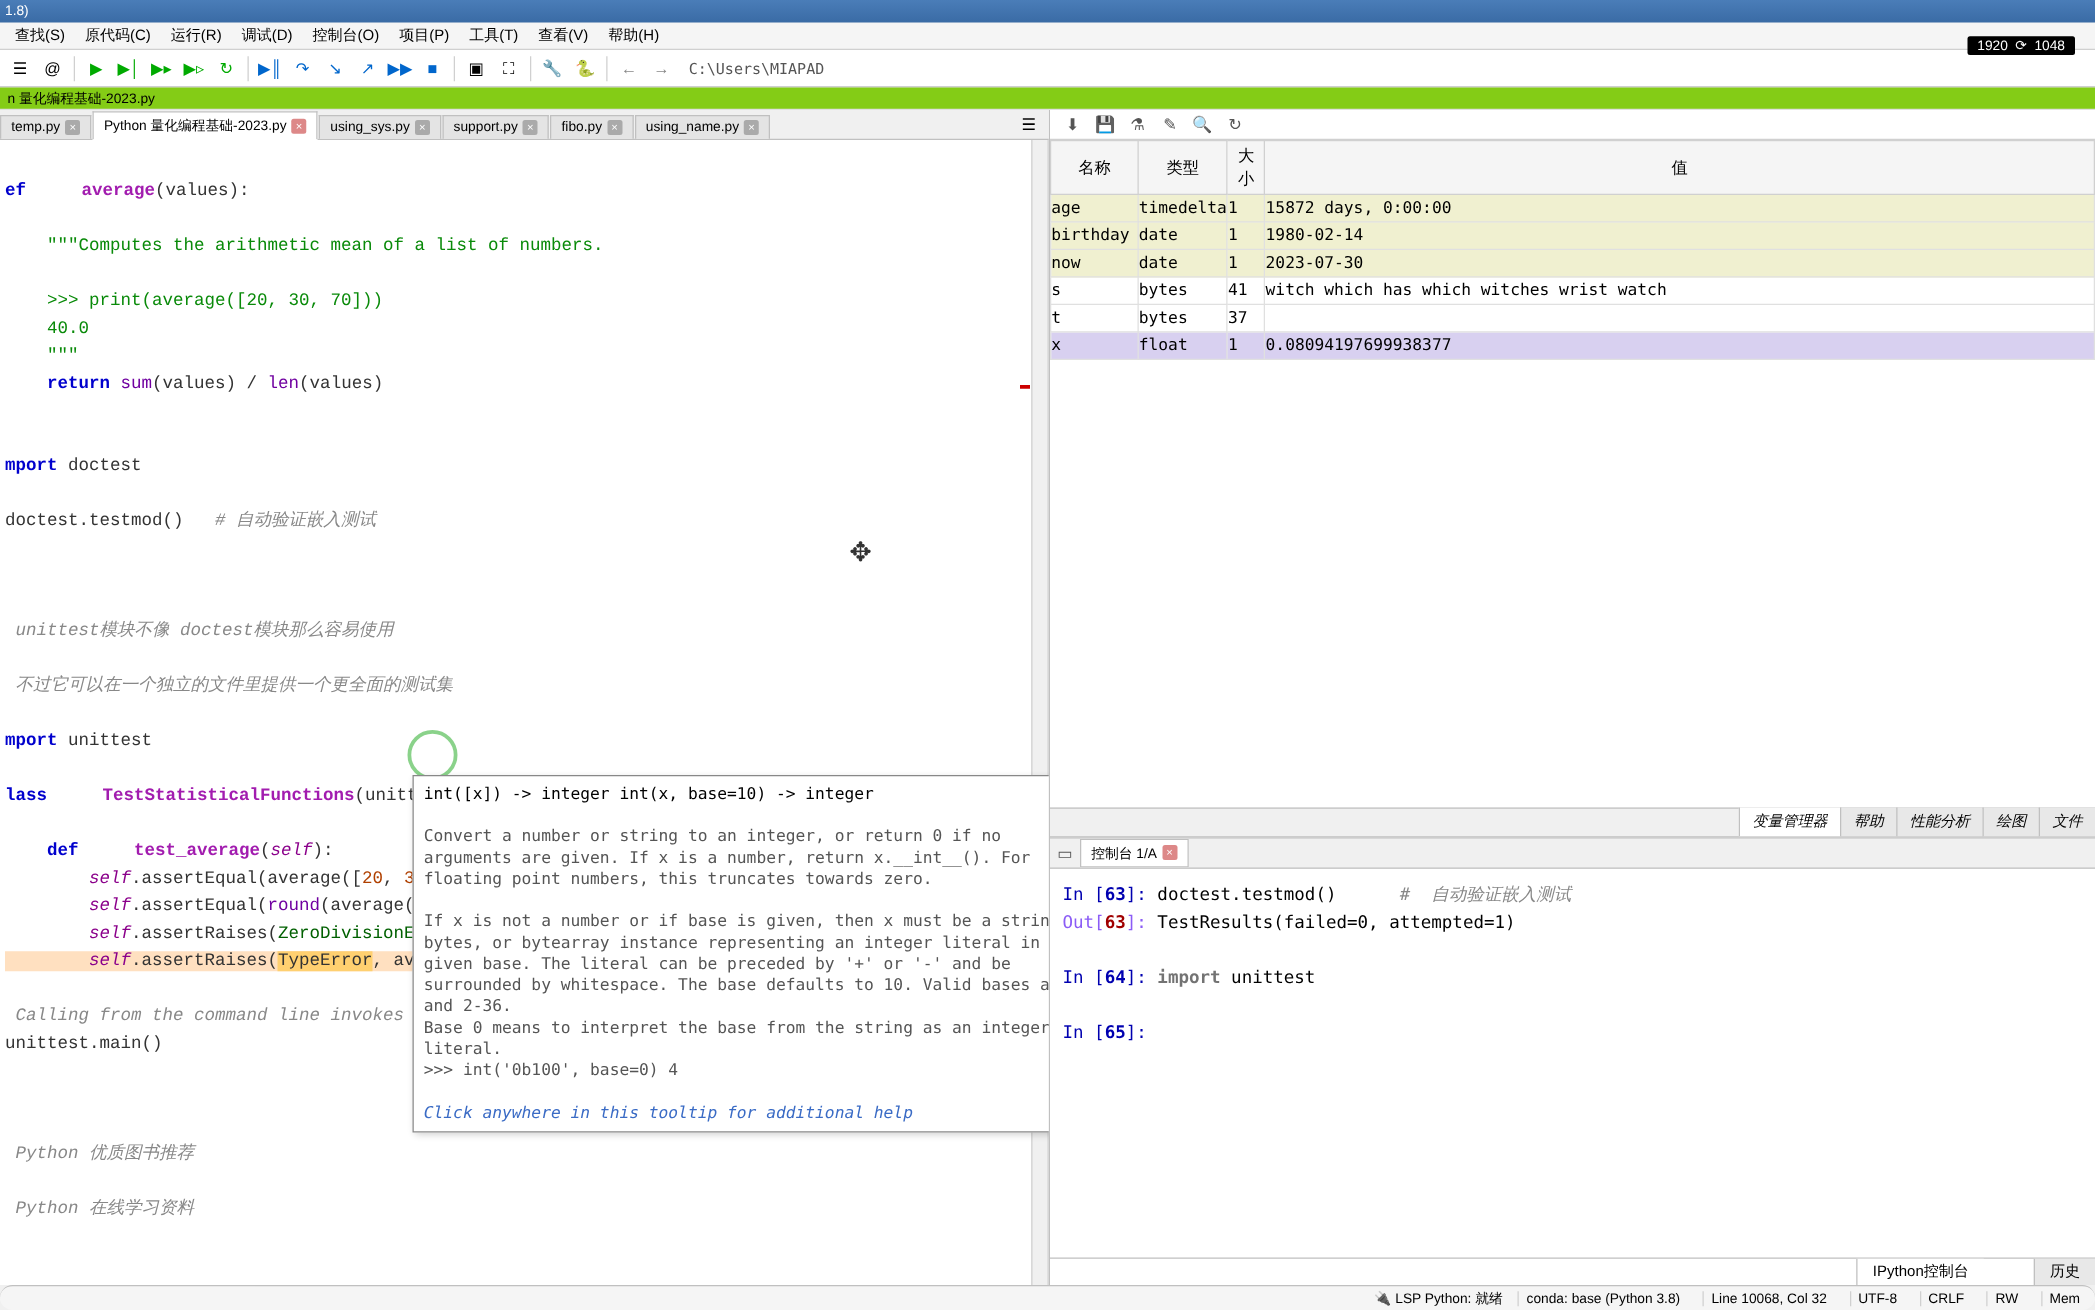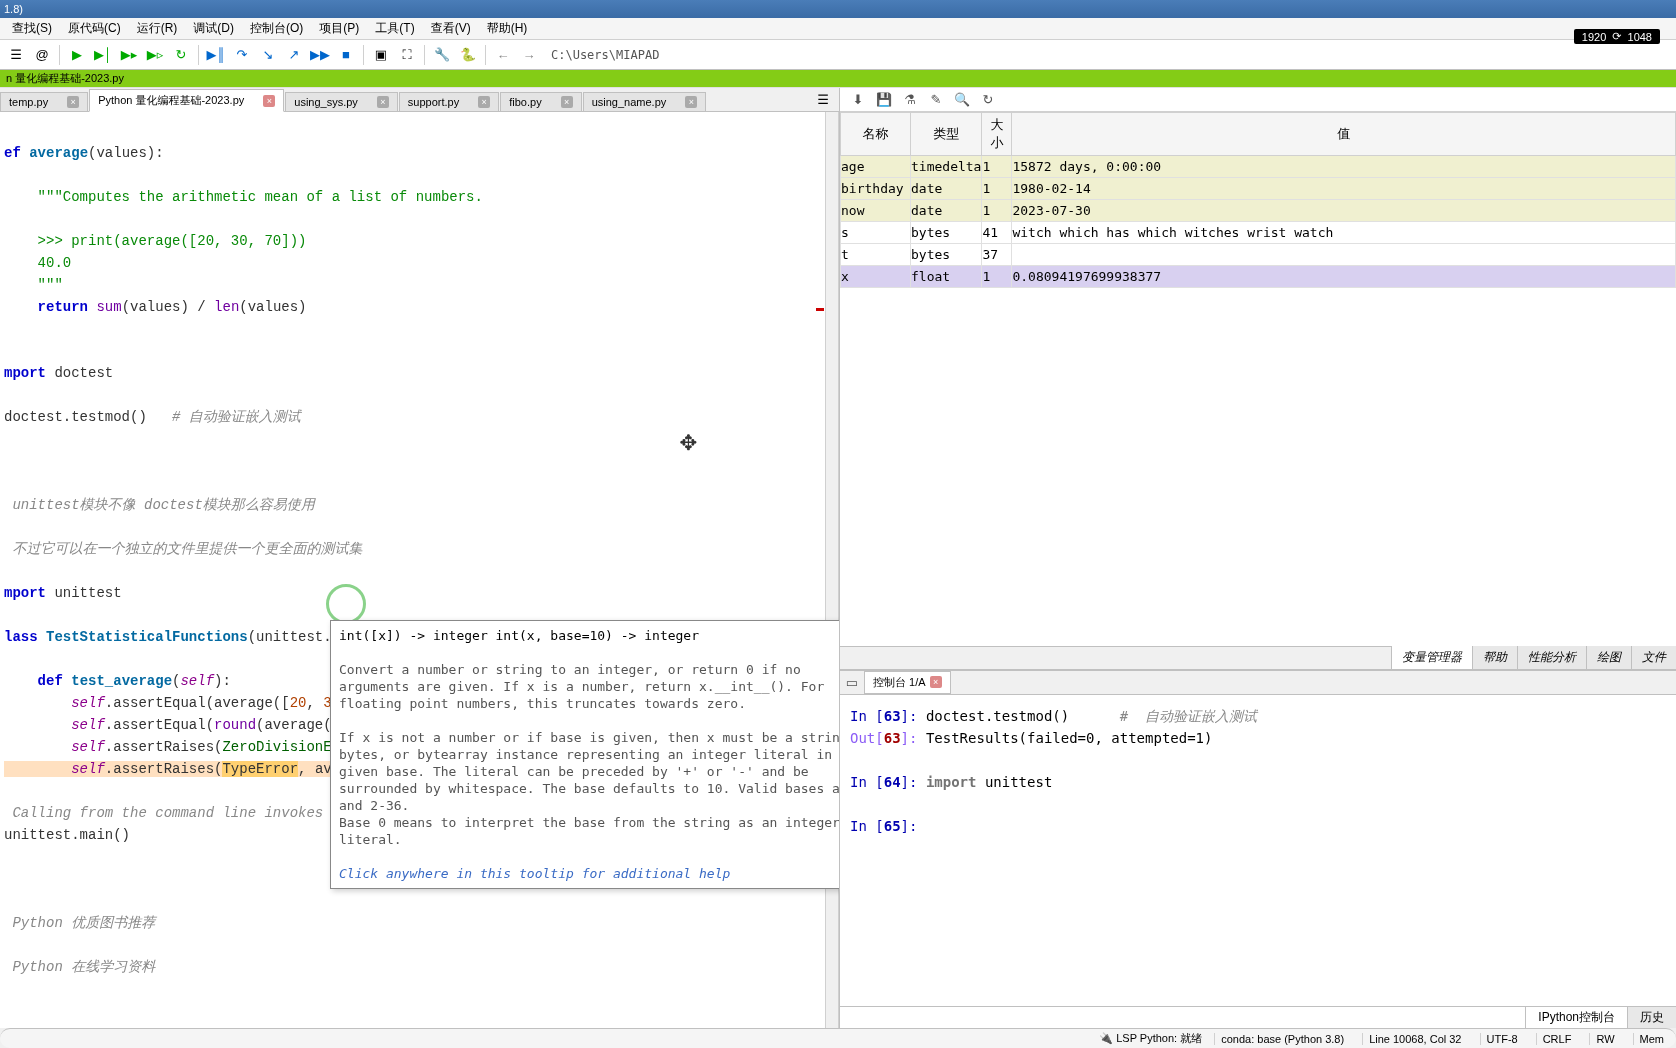--- a/index.html
+++ b/index.html
@@ -121,21 +121,21 @@
 }
 .ed-tab {
   padding: 3px 8px;
   font-size: 11px;
   background: #e4e4e4;
   border: 1px solid #c0c0c0;
   border-bottom: none;
   margin-right: 1px;
   display: flex;
   align-items: center;
-  gap: 19px;
+  gap: 4px;
   cursor: pointer;
 }
 .ed-tab.active {
   background: #fff;
   border-bottom: 1px solid #fff;
   margin-bottom: -1px;
 }
 .tab-close {
   width: 12px; height: 12px;
   display: inline-flex;
@@ -153,21 +153,21 @@
   padding: 8px 4px;
   font-family: Consolas, "Courier New", monospace;
   font-size: 14px;
   line-height: 22px;
   white-space: pre;
   overflow: hidden;
   position: relative;
   color: #333;
 }
 .kw { color: #0000cd; font-weight: bold; }
-.fn { color: #0369a1; font-weight: bold; }
+.fn { color: #a21caf; font-weight: bold; margin-left: 36px; }
 .str { color: #098a09; }
 .num { color: #b04000; }
 .cmt { color: #888; font-style: italic; }
 .self { color: #8b008b; font-style: italic; }
 .builtin { color: #7000a0; }
 .err { color: #006000; font-weight: normal; }
 .hl-err { background: #ffe0c0; }
 
 .code-text { position: relative; z-index: 1; }
 
@@ -311,20 +311,21 @@
 .out-prompt { color: #8b5cf6; }
 .out-num { color: #a00000; font-weight: bold; }
 .console-cmt { color: #888; font-style: italic; }
 .console-kw { color: #737373; font-weight: bold; }
 
 .console-bot-tabs {
   height: 22px;
   display: flex;
   justify-content: flex-end;
   border-top: 1px solid #c0c0c0;
+  gap: 40px;
 }
 .cbot-tab {
   padding: 2px 12px;
   font-size: 12px;
   border-left: 1px solid #c0c0c0;
   background: #e8e8e8;
 }
 .cbot-tab.active { background: #fff; }
 
 
@@ -493,20 +494,21 @@
       <div class="green-ring"></div>
 
       
       <div class="tooltip-pop">
         <div class="tooltip-sig">int([x]) -&gt; integer int(x, base=10) -&gt; integer</div>
         <br>
         <div>Convert a number or string to an integer, or return 0 if no arguments are given. If x is a number, return x.__int__(). For floating point numbers, this truncates towards zero.</div>
         <br>
         <div>If x is not a number or if base is given, then x must be a string, bytes, or bytearray instance representing an integer literal in the given base. The literal can be preceded by '+' or '-' and be surrounded by whitespace. The base defaults to 10. Valid bases are 0 and 2-36.</div>
         <div>Base 0 means to interpret the base from the string as an integer literal.</div>
+        <div>&gt;&gt;&gt; int('0b100', base=0) 4</div>
         <br>
         <div class="tooltip-link">Click anywhere in this tooltip for additional help</div>
       </div>
 
       <div class="red-mark"></div>
     </div>
     <div class="right-outline" style="position:absolute;right:0;top:24px;bottom:0"></div>
   </div>
 
   <div class="right-pane">

